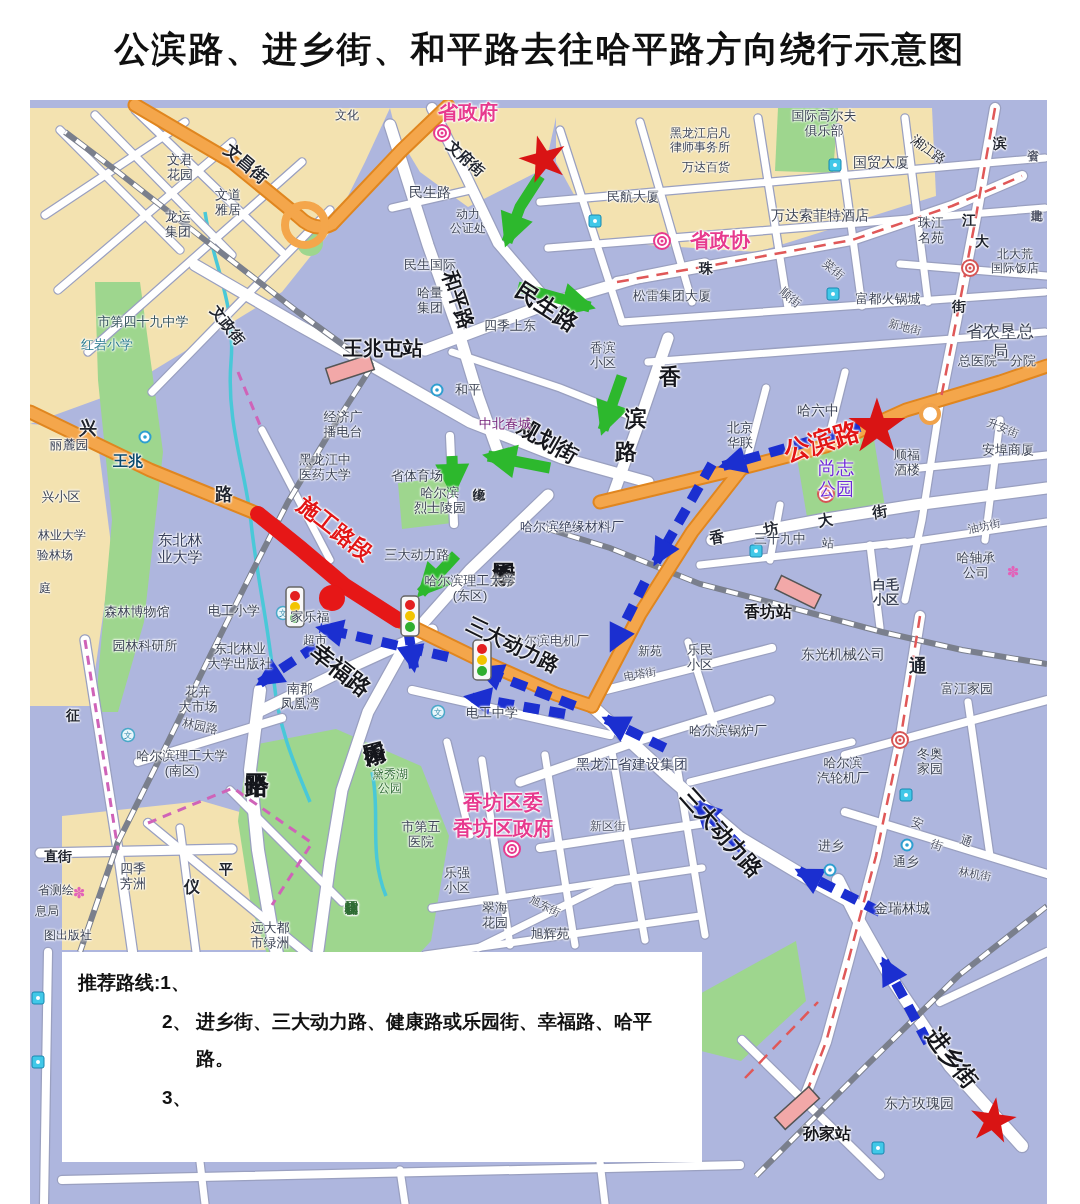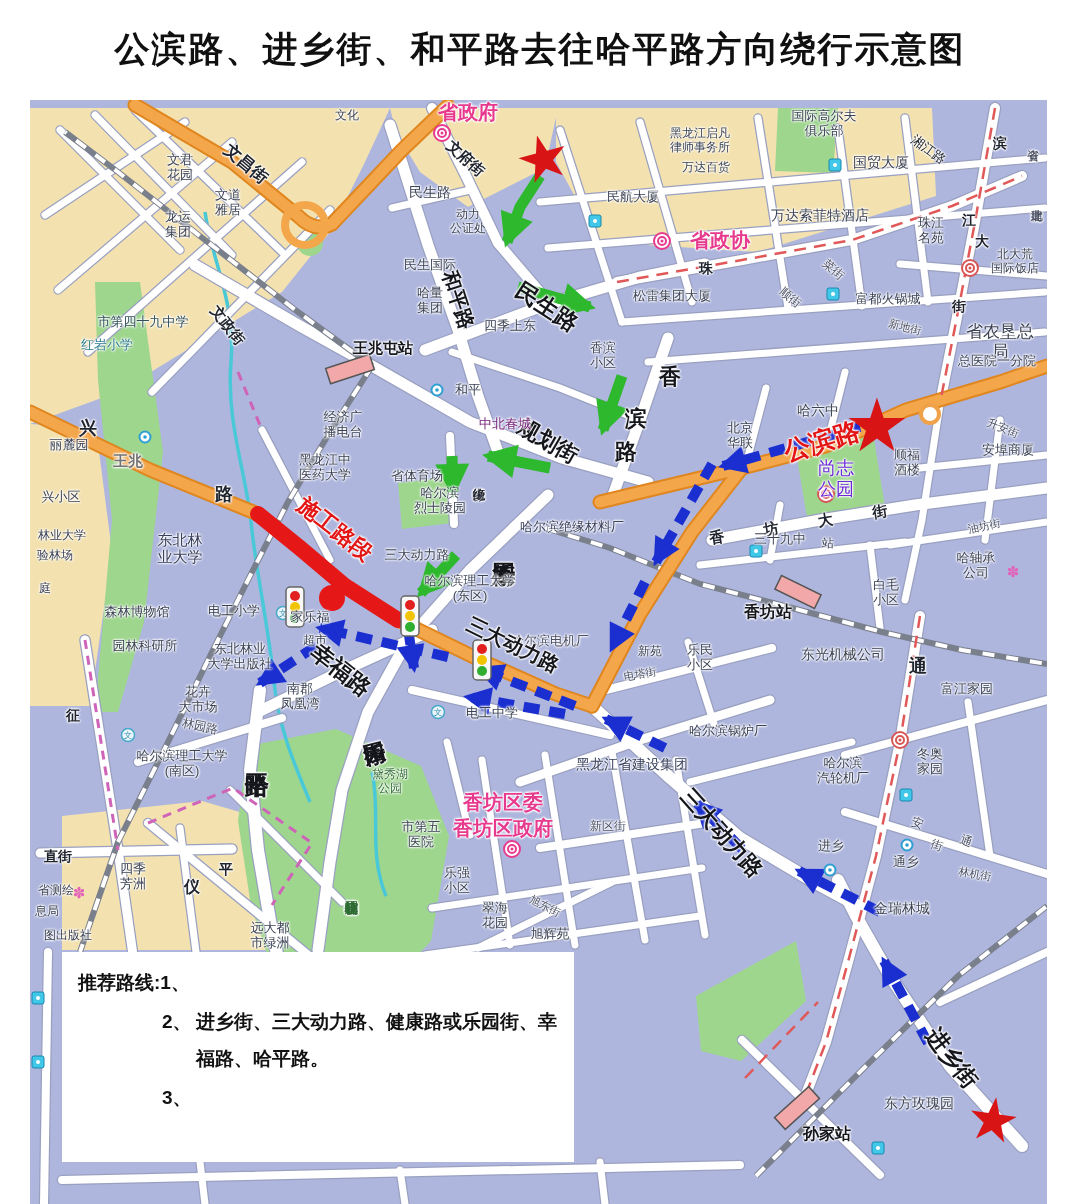--- a/index.html
+++ b/index.html
@@ -5,21 +5,21 @@
   html,body{margin:0;padding:0;background:#fff;}
   .page{position:relative;width:1080px;height:1204px;background:#fff;overflow:hidden;
         font-family:"Liberation Sans",sans-serif;}
   .title{position:absolute;left:0;top:26px;width:100%;text-align:center;
          font-size:35px;font-weight:bold;color:#101010;letter-spacing:2px;}
   .map{position:absolute;left:30px;top:100px;width:1017px;height:1104px;background:#aeb6de;}
   #map-svg{position:absolute;left:0;top:0;}
   .labels{position:absolute;left:0;top:0;width:1080px;height:1204px;pointer-events:none;z-index:5;}
   .ml{position:absolute;white-space:pre-line;text-align:center;line-height:1.15;
       color:#3b4254;text-shadow:-1px 0 2px #fff,1px 0 2px #fff,0 -1px 2px #fff,0 1px 2px #fff;}
-  .legend{position:absolute;left:62px;top:952px;width:512px;height:210px;background:#ffffff;
+  .legend{position:absolute;left:62px;top:952px;width:640px;height:210px;background:#ffffff;
           z-index:9;padding:12px 16px;box-sizing:border-box;font-size:19px;font-weight:bold;
           color:#111;line-height:37px;}
   .legend-row{display:flex;margin-bottom:2px;}
   .l-prefix{white-space:nowrap;}
   .l-ind{flex:none;width:84px;}
   .l-no{flex:none;width:34px;}
   .l-text{flex:1;}
 </style>
 </head>
 <body>
@@ -379,29 +379,29 @@
 花园</div>
       <div class="ml" style="left: 178px; top: 225px; font-size: 13px; transform: translate(-50%, -50%) rotate(0deg);">龙运
 集团</div>
       <div class="ml" style="left: 228px; top: 203px; font-size: 13px; transform: translate(-50%, -50%) rotate(0deg);">文道
 雅居</div>
       <div class="ml" style="left: 143px; top: 322px; font-size: 13px; color: rgb(49, 80, 90); transform: translate(-50%, -50%) rotate(0deg);">市第四十九中学</div>
       <div class="ml" style="left: 107px; top: 345px; font-size: 13px; color: rgb(43, 123, 143); transform: translate(-50%, -50%) rotate(0deg);">红岩小学</div>
       <div class="ml" style="left: 228px; top: 325px; font-size: 15px; color: rgb(32, 36, 46); font-weight: bold; transform: translate(-50%, -50%) rotate(52deg);">文政街</div>
       <div class="ml" style="left: 88px; top: 428px; font-size: 18px; color: rgb(32, 36, 46); font-weight: bold; transform: translate(-50%, -50%) rotate(0deg);">兴</div>
       <div class="ml" style="left: 224px; top: 494px; font-size: 18px; color: rgb(32, 36, 46); font-weight: bold; transform: translate(-50%, -50%) rotate(0deg);">路</div>
-      <div class="ml" style="left: 128px; top: 461px; font-size: 15px; color: #737373; font-weight: bold; transform: translate(-50%, -50%) rotate(0deg);">王兆</div>
+      <div class="ml" style="left: 128px; top: 461px; font-size: 15px; color: #0c4a6e; font-weight: bold; transform: translate(-50%, -50%) rotate(0deg);">王兆</div>
       <div class="ml" style="left: 69px; top: 445px; font-size: 13px; transform: translate(-50%, -50%) rotate(0deg);">丽麓园</div>
       <div class="ml" style="left: 61px; top: 497px; font-size: 13px; transform: translate(-50%, -50%) rotate(0deg);">兴小区</div>
       <div class="ml" style="left: 62px; top: 536px; font-size: 12px; transform: translate(-50%, -50%) rotate(0deg);">林业大学</div>
       <div class="ml" style="left: 55px; top: 556px; font-size: 12px; transform: translate(-50%, -50%) rotate(0deg);">验林场</div>
       <div class="ml" style="left: 45px; top: 589px; font-size: 12px; transform: translate(-50%, -50%) rotate(0deg);">庭</div>
       <div class="ml" style="left: 180px; top: 548px; font-size: 15px; color: rgb(57, 65, 92); transform: translate(-50%, -50%) rotate(0deg);">东北林
 业大学</div>
-      <div class="ml" style="left: 383px; top: 348px; font-size: 15px; color: rgb(21, 22, 28); font-weight: bold; transform: translate(-50%, -50%) rotate(0deg);">王兆屯站</div>
+      <div class="ml" style="left: 383px; top: 348px; font-size: 20px; color: rgb(21, 22, 28); font-weight: bold; transform: translate(-50%, -50%) rotate(0deg);">王兆屯站</div>
       <div class="ml" style="left: 343px; top: 425px; font-size: 13px; transform: translate(-50%, -50%) rotate(0deg);">经济广
 播电台</div>
       <div class="ml" style="left: 325px; top: 468px; font-size: 13px; transform: translate(-50%, -50%) rotate(0deg);">黑龙江中
 医药大学</div>
       <div class="ml" style="left: 466px; top: 158px; font-size: 15px; color: rgb(32, 36, 46); font-weight: bold; transform: translate(-50%, -50%) rotate(42deg);">文府街</div>
       <div class="ml" style="left: 430px; top: 192px; font-size: 14px; transform: translate(-50%, -50%) rotate(0deg);">民生路</div>
       <div class="ml" style="left: 468px; top: 222px; font-size: 12px; transform: translate(-50%, -50%) rotate(0deg);">动力
 公证处</div>
       <div class="ml" style="left: 430px; top: 265px; font-size: 13px; transform: translate(-50%, -50%) rotate(0deg);">民生国际</div>
       <div class="ml" style="left: 418px; top: 301px; font-size: 13px; transform: translate(-50%, -50%) rotate(0deg); margin-left: 12px;">哈量
@@ -450,21 +450,21 @@
       <div class="ml" style="left: 907px; top: 463px; font-size: 13px; transform: translate(-50%, -50%) rotate(0deg);">顺福
 酒楼</div>
       <div class="ml" style="left: 1008px; top: 450px; font-size: 13px; transform: translate(-50%, -50%) rotate(0deg);">安埠商厦</div>
       <div class="ml" style="left: 818px; top: 521px; font-size: 15px; color: rgb(32, 36, 46); font-weight: bold; letter-spacing: 40px; transform: translate(-50%, -50%) rotate(-9deg);">香坊大街</div>
       <div class="ml" style="left: 780px; top: 539px; font-size: 13px; transform: translate(-50%, -50%) rotate(0deg);">三十九中</div>
       <div class="ml" style="left: 828px; top: 544px; font-size: 12px; transform: translate(-50%, -50%) rotate(0deg);">站</div>
       <div class="ml" style="left: 984px; top: 526px; font-size: 11px; color: rgb(74, 79, 98); transform: translate(-50%, -50%) rotate(-12deg);">油坊街</div>
       <div class="ml" style="left: 1003px; top: 428px; font-size: 11px; color: rgb(74, 79, 98); transform: translate(-50%, -50%) rotate(22deg);">升安街</div>
       <div class="ml" style="left: 976px; top: 566px; font-size: 13px; transform: translate(-50%, -50%) rotate(0deg);">哈轴承
 公司</div>
-      <div class="ml" style="left: 886px; top: 593px; font-size: 13px; transform: translate(-50%, -50%) rotate(0deg);">白毛
+      <div class="ml" style="left: 886px; top: 593px; font-size: 13px; transform: translate(-50%, -50%) rotate(0deg); font-weight: bold;">白毛
 小区</div>
       <div class="ml" style="left: 768px; top: 612px; font-size: 16px; color: rgb(21, 22, 28); font-weight: bold; transform: translate(-50%, -50%) rotate(0deg);">香坊站</div>
       <div class="ml" style="left: 843px; top: 654px; font-size: 14px; transform: translate(-50%, -50%) rotate(0deg);">东光机械公司</div>
       <div class="ml" style="left: 967px; top: 689px; font-size: 13px; transform: translate(-50%, -50%) rotate(0deg);">富江家园</div>
       <div class="ml" style="left: 930px; top: 762px; font-size: 13px; transform: translate(-50%, -50%) rotate(0deg);">冬奥
 家园</div>
       <div class="ml" style="left: 918px; top: 666px; font-size: 18px; color: rgb(32, 36, 46); font-weight: bold; transform: translate(-50%, -50%) rotate(0deg);">通</div>
       <div class="ml" style="left: 831px; top: 846px; font-size: 13px; transform: translate(-50%, -50%) rotate(0deg);">进乡</div>
       <div class="ml" style="left: 906px; top: 862px; font-size: 13px; transform: translate(-50%, -50%) rotate(0deg);">通乡</div>
       <div class="ml" style="left: 958px; top: 846px; font-size: 12px; color: rgb(74, 79, 98); letter-spacing: 40px; transform: translate(-50%, -50%) rotate(20deg);">安通街</div>

